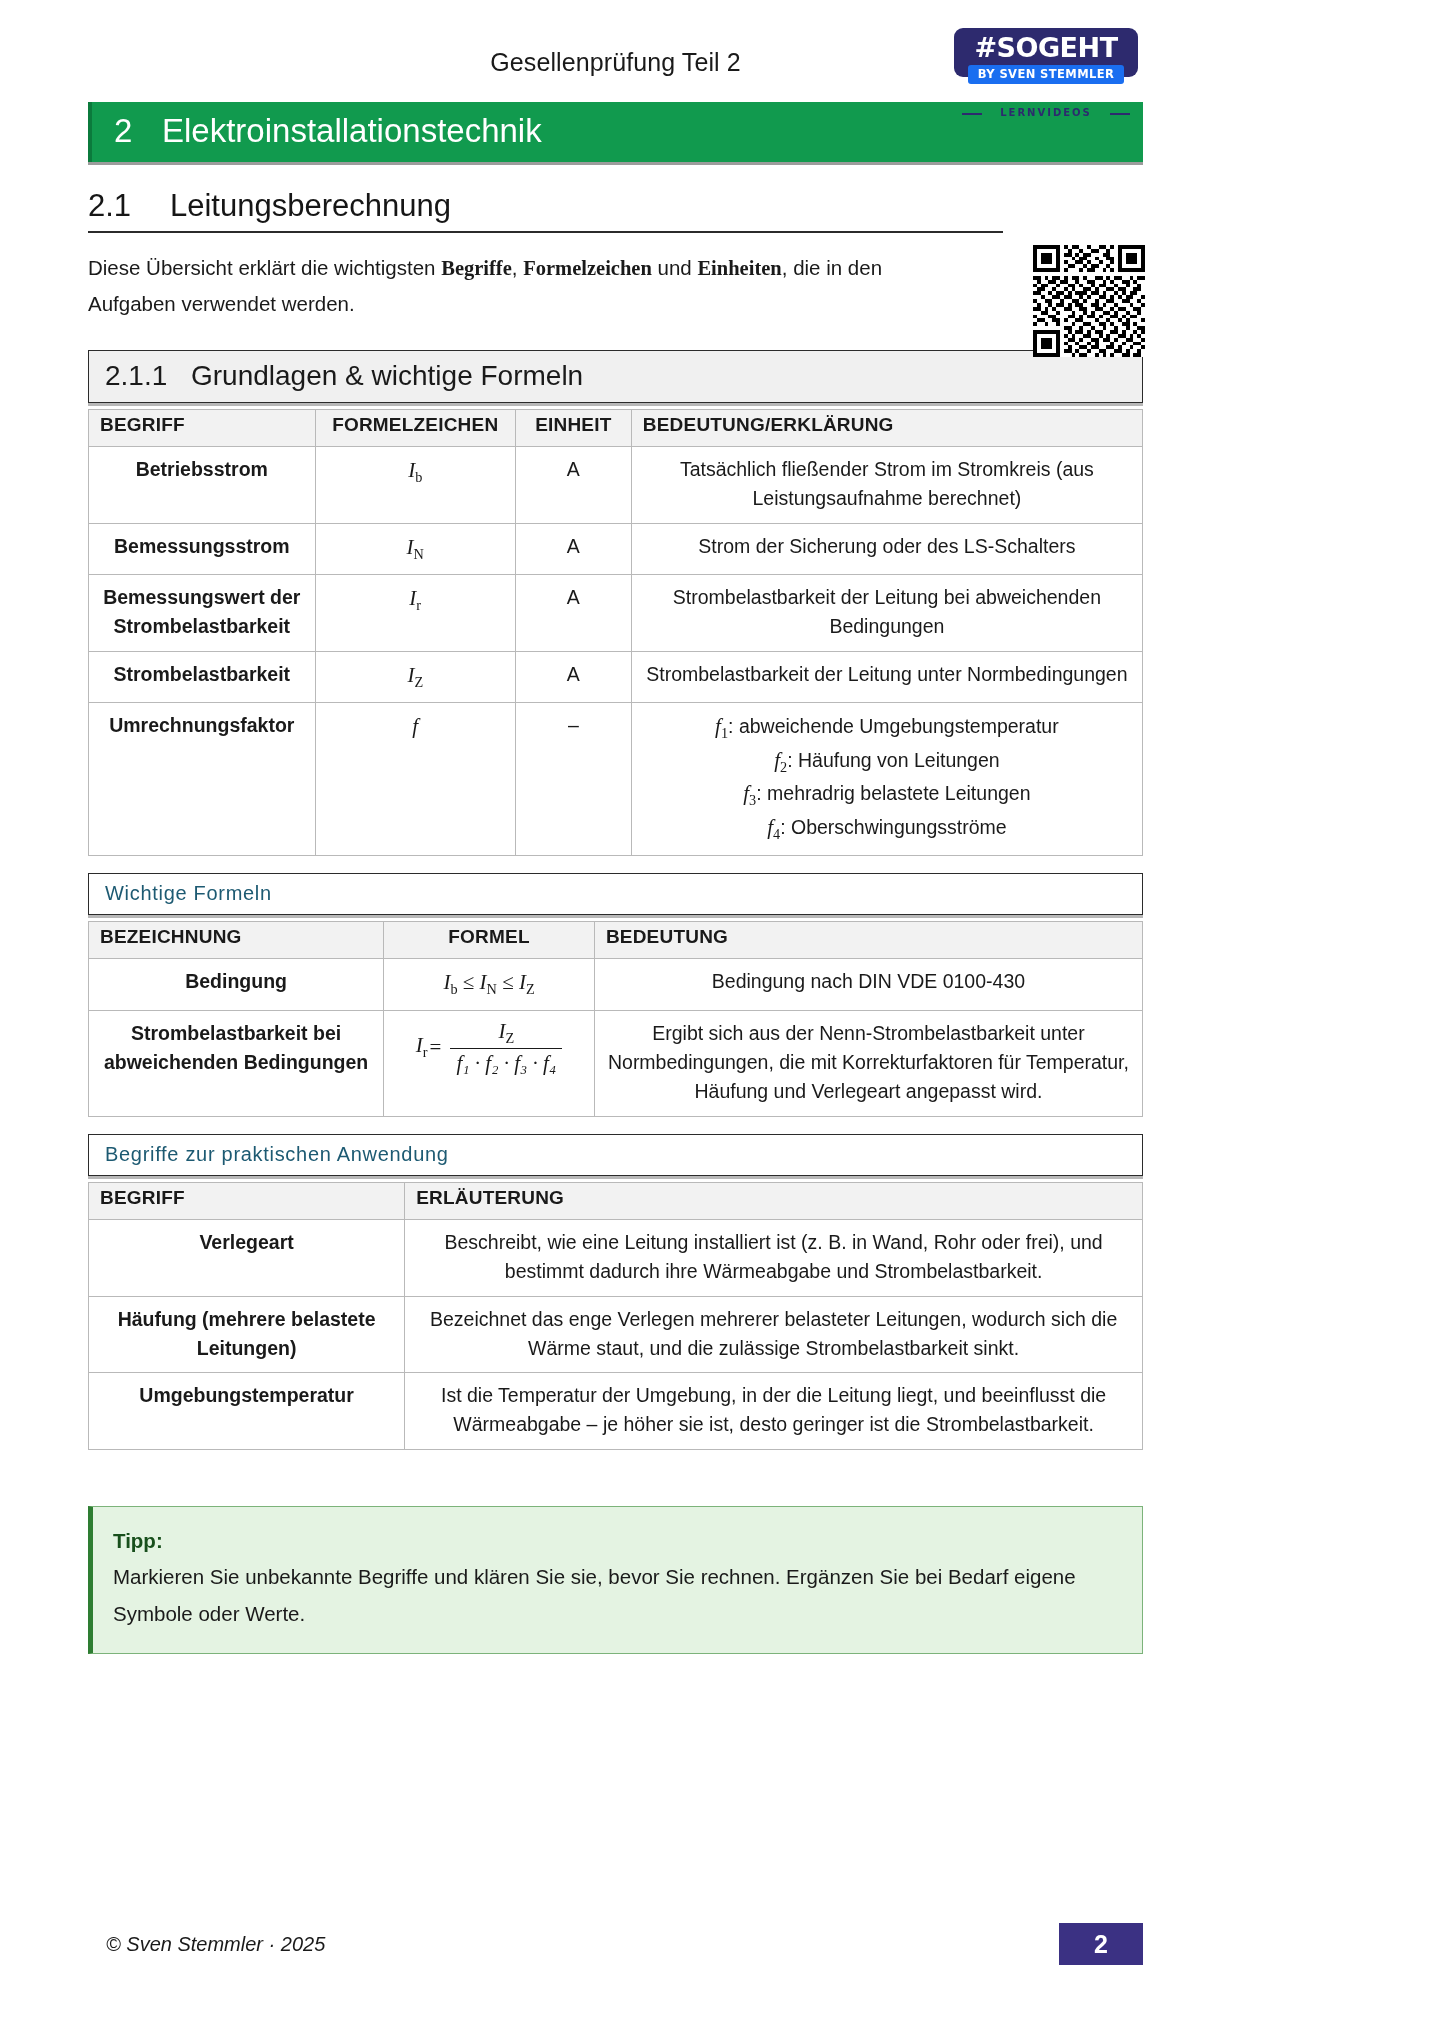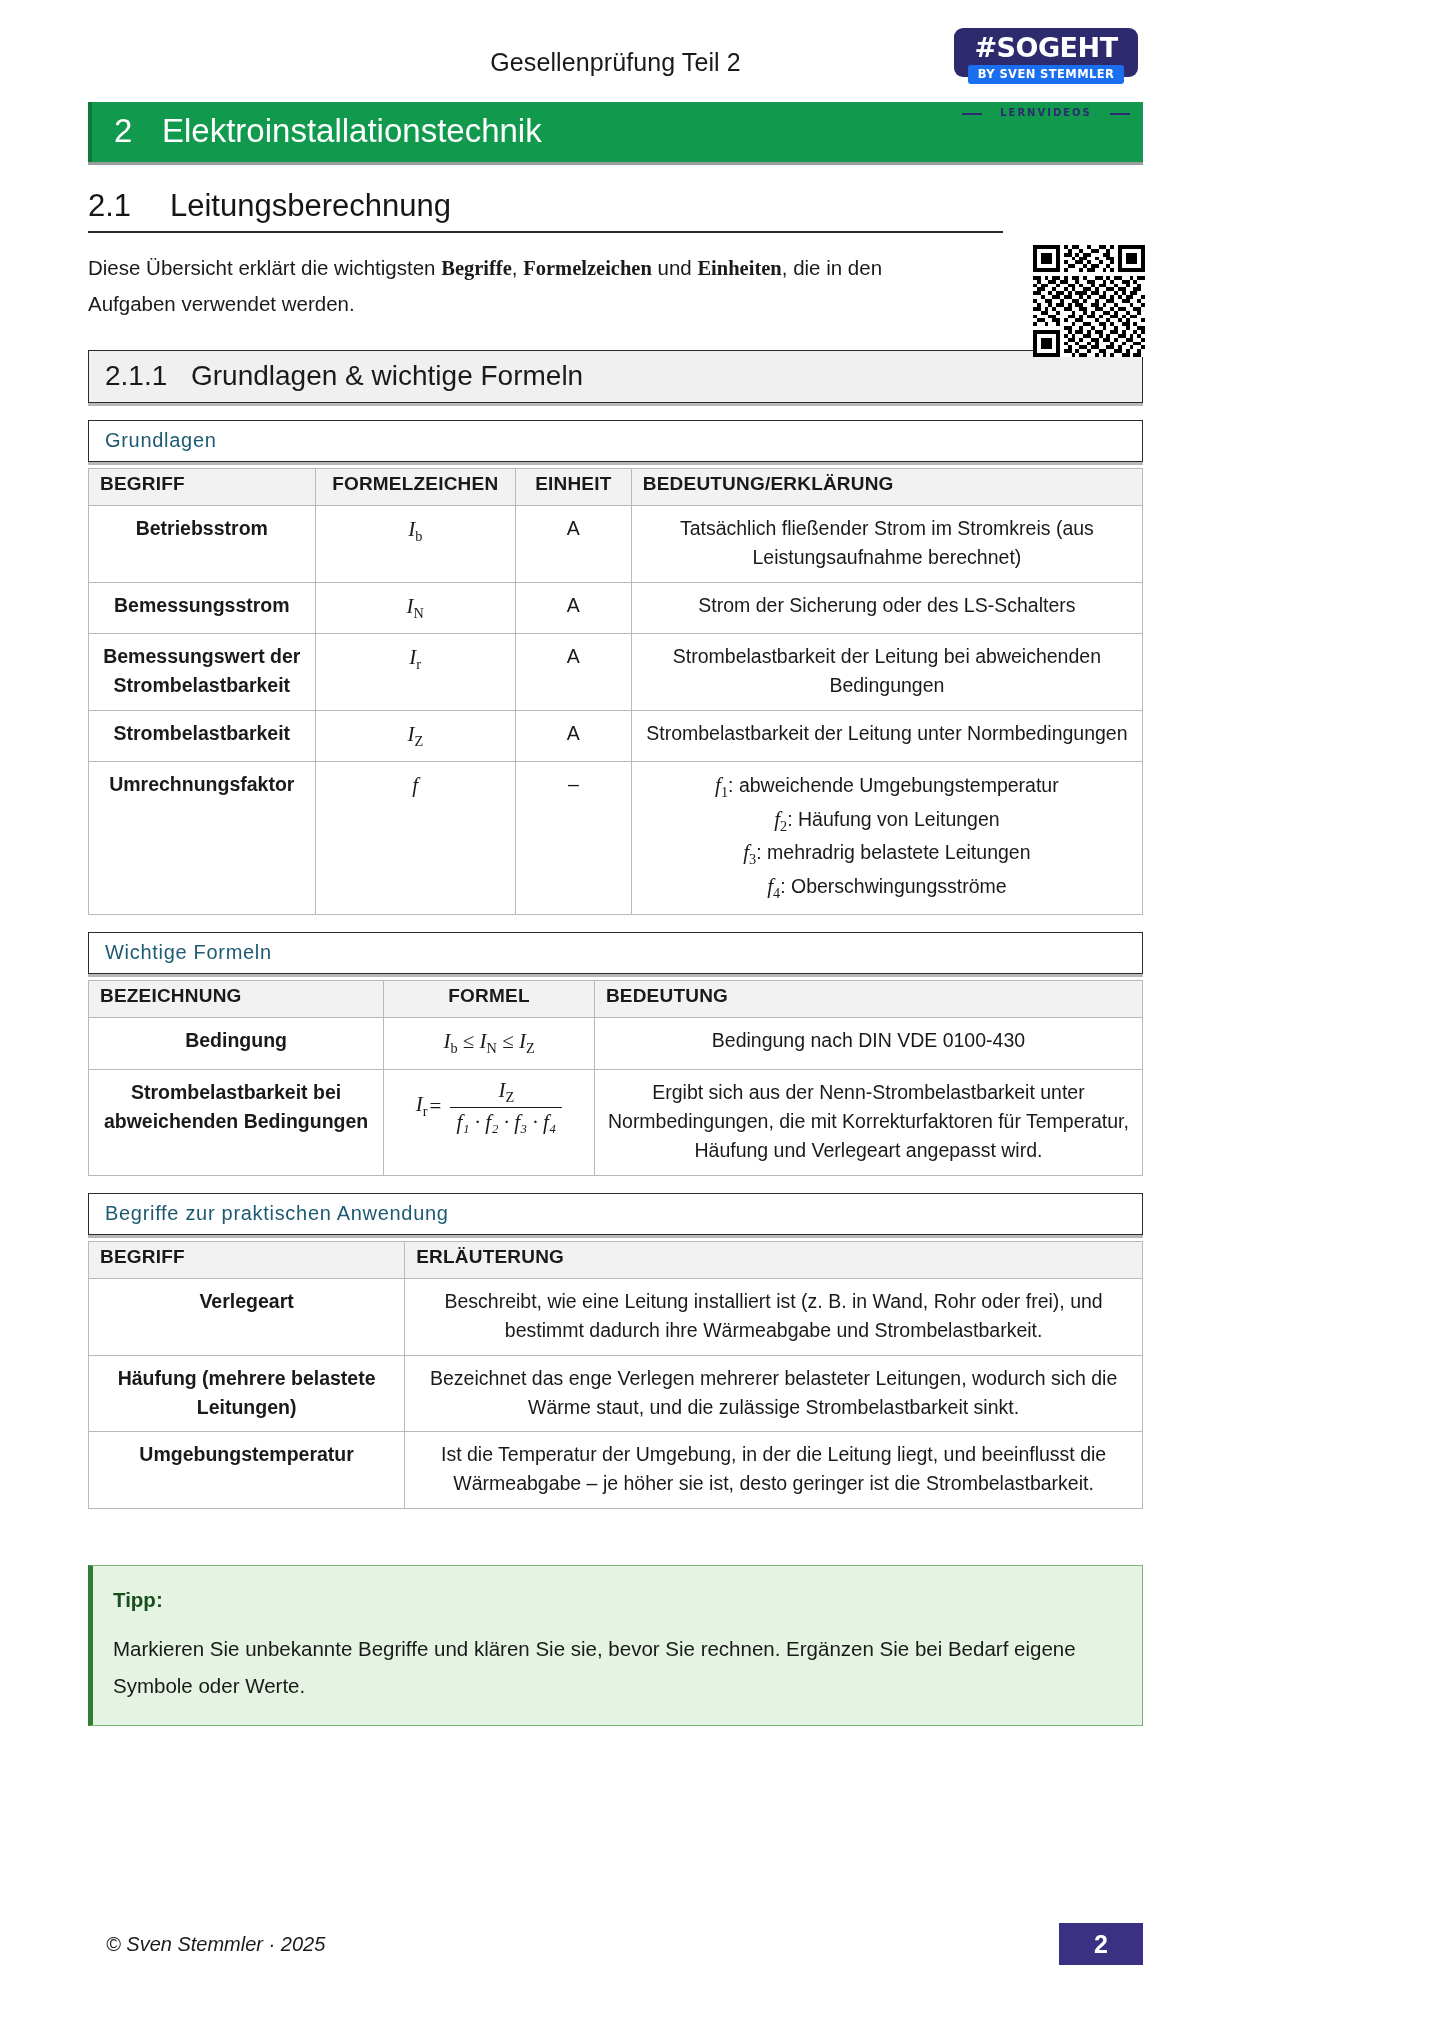--- a/index.html
+++ b/index.html
@@ -234,21 +234,20 @@
     background: #e4f3e2;
     border: 1.5px solid #7cb37a;
     border-left: 5px solid #2e7d32;
     padding: 16px 20px 20px 20px;
     font-size: 20.5px;
     line-height: 1.8;
   }
   .tipp-title {
     font-weight: bold;
     color: #184f1c;
-    margin-bottom: 13px;
   }
   .tipp-body { color: #1a1a1a; }
 
   
   .footer {
     position: absolute;
     left: 88px;
     right: 88px;
     bottom: 70px;
     height: 46px;
@@ -547,21 +546,20 @@
           <rect x="26" y="28" width="2" height="1"></rect>
       </g>
     </svg>
   </div>
 
   <div class="subsec-bar">
     <span class="subsec-num">2.1.1</span>
     <span>Grundlagen &amp; wichtige Formeln</span>
   </div>
 
-  <div class="group-cap">Grundlagen</div>
   <table class="tbl">
     <colgroup>
         <col style="width:21.5%">
         <col style="width:19%">
         <col style="width:11%">
         <col style="width:48.5%">
       </colgroup>
     <thead>
       <tr>
         <th>BEGRIFF</th>

